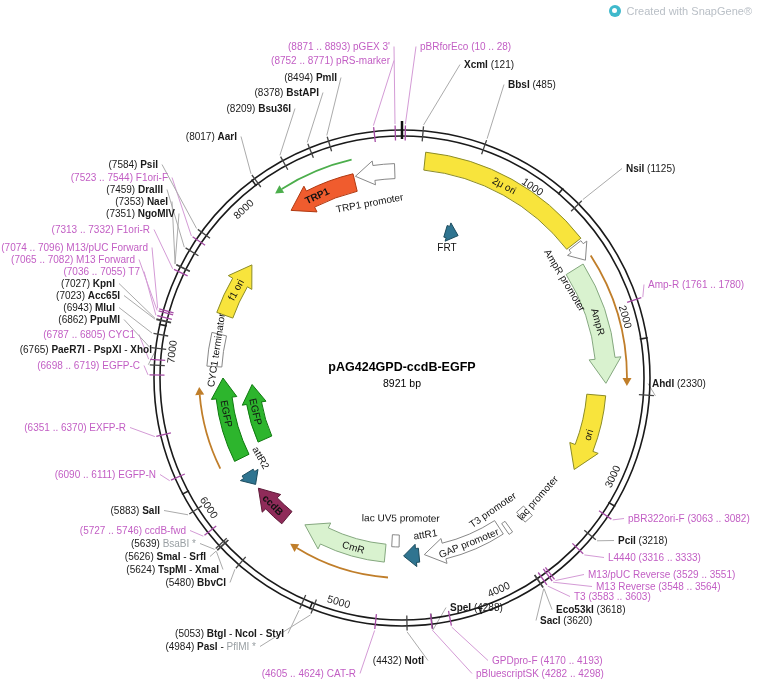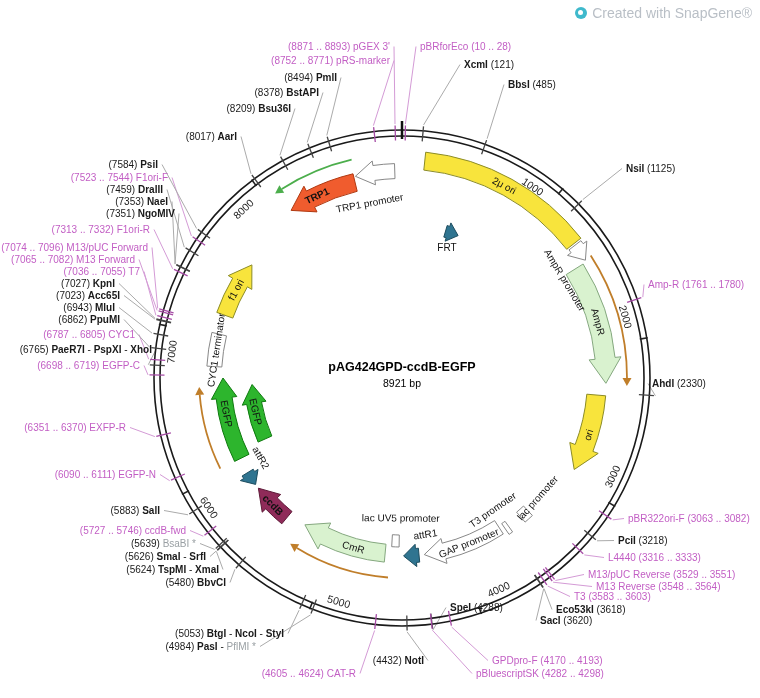--- a/index.html
+++ b/index.html
@@ -9,21 +9,21 @@
   text{font-family:"Liberation Sans",sans-serif;}
   .site{font-size:10px;fill:var(--enzyme-text,#1a1a1a);}
   .enz{font-weight:bold;fill:var(--enzyme-text,#1a1a1a);}
   .pri{fill:var(--primer,#C25EC4);}
   .gry{fill:var(--greyed,#9aa0a4);}
   .scale{font-size:10.5px;fill:var(--scale-text,#222);}
   .flabel{font-size:10px;fill:#111;}
   .title{font-size:12.5px;font-weight:bold;fill:#000;}
   .subtitle{font-size:10.5px;fill:#000;}
   .watermark{position:absolute;top:5px;right:8px;display:flex;align-items:center;gap:5px;
-             color:var(--wm,#b9bfc6);font-size:14px;}
+             color:var(--wm,#b9bfc6);font-size:11px;}
   .wm-logo{width:12px;height:12px;border-radius:50%;background:var(--teal,#3FB9CC);
            position:relative;display:inline-block;}
   .wm-logo::after{content:"";position:absolute;left:3px;top:3px;width:5px;height:5px;
                   background:#fff;border-radius:50%;}
 </style>
 </head>
 <body>
 
 <div class="wrap">
   <svg id="plasmid-svg" width="760" height="698" viewBox="0 0 760 698">

